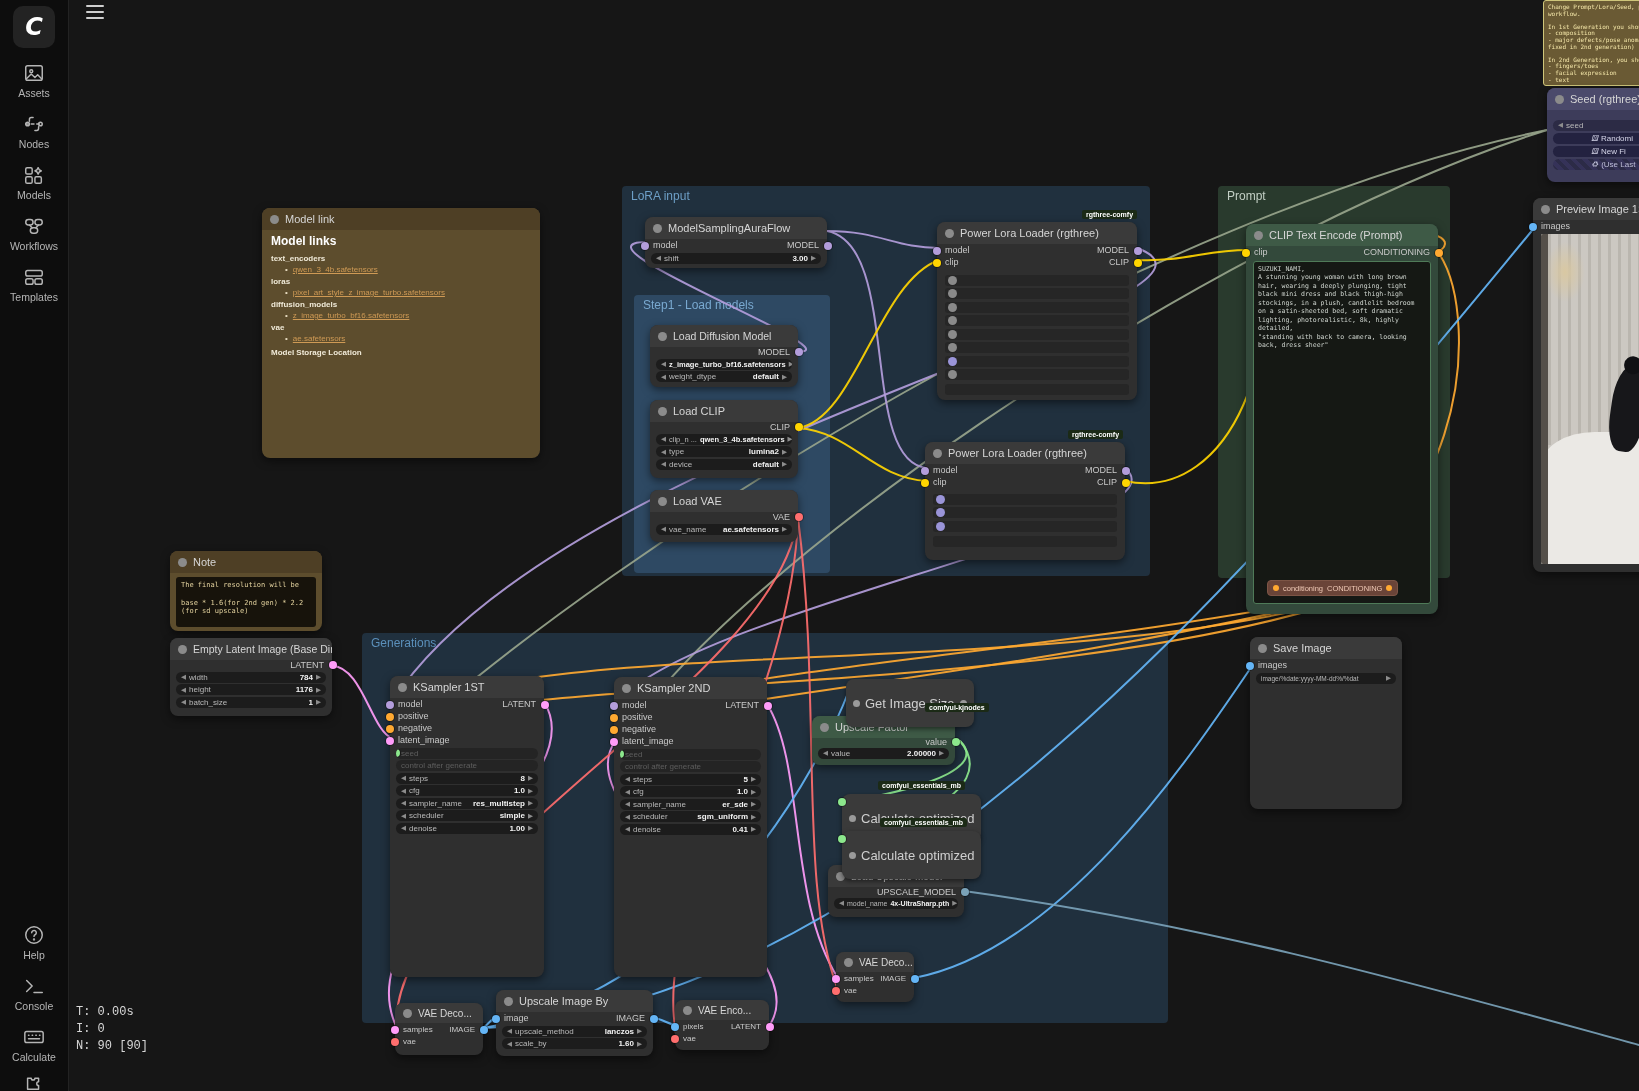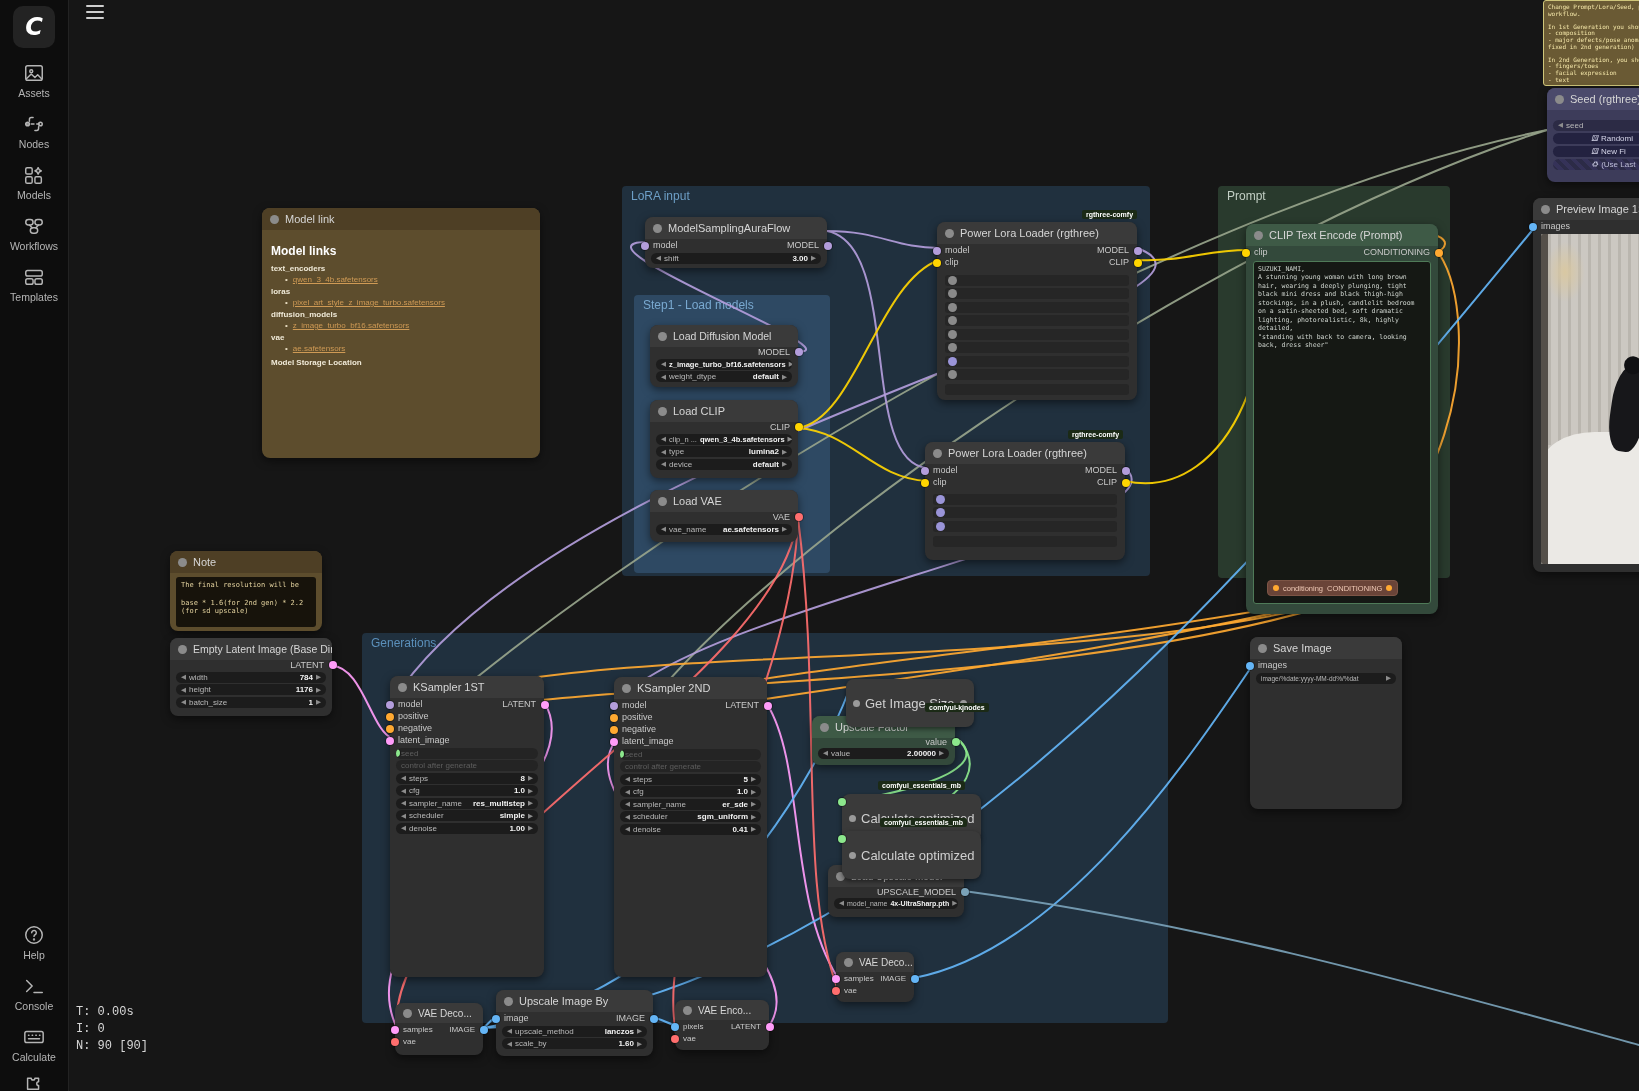--- a/index.html
+++ b/index.html
@@ -45,21 +45,21 @@
   .pill.off{color:#5e5e5e;background:#242424}
   .trow{height:11px;margin:2.5px 8px;background:#262626;border-radius:3px;display:flex;align-items:center;padding:0 3px}
   .trow s{width:9px;height:9px;border-radius:50%;background:#8a8a8a}
   .trow.on s{background:#9a94d8}
   .wbar{height:11px;margin:4px 8px;background:#262626;border-radius:3px}
   .cbar{position:absolute;z-index:3;height:16px;background:#3a3a3a;border-radius:8px;display:flex;align-items:center;gap:5px;padding:16px 7px;font-size:13px;color:#cfcfcf;box-shadow:0 2px 5px rgba(0,0,0,.5);white-space:nowrap}
   .cdot{flex:none;width:7px;height:7px;border-radius:50%;background:#9a9a9a}
   .badge{position:absolute;z-index:4;background:#1b2a16;color:#fff;font-size:7px;font-weight:bold;padding:1px 4px;border-radius:2px;white-space:nowrap}
   .ptext{position:absolute;left:7px;right:7px;top:37px;bottom:10px;background:#151814;border:1px solid #4f7a58;border-radius:3px;padding:3px 4px;font:6.5px/1.3 "DejaVu Sans Mono",monospace;color:#ced4ce;white-space:pre-wrap;overflow:hidden}
   .code{background:#17130b;border-radius:3px;color:#e3d29e;font:7px/1.25 "DejaVu Sans Mono",monospace;padding:4px 5px;white-space:pre;overflow:hidden}
-  .mlbody{padding:12px 9px;color:#eee}
+  .mlbody{padding:2px 9px;color:#eee}
   .mlbody h3{margin:2px 0 6px;font-size:12px;color:#fff}
   .mlsec b{display:block;font-size:8px;color:#f0ead8;margin:3px 0 2px}
   .mlsec .lk{display:flex;gap:5px;margin-left:14px;font-size:8px}
   .mlsec .lk a{color:#cf9a55;text-decoration:underline}
   .mlsec .lk s{color:#e8dcc0;text-decoration:none}
   .mlh{font-size:8px;font-weight:bold;color:#f0ead8;margin:5px 0 3px}
   .cond{position:absolute;z-index:3;height:14px;background:#6a4438;border:1px solid #7d5546;border-radius:4px;display:flex;align-items:center;gap:4px;padding:0 5px;font-size:7.5px;color:#f0c9b6;white-space:nowrap}
   .cond s{width:6px;height:6px;border-radius:50%;background:#ffa931}
   .trnote{position:absolute;z-index:5;left:1543px;top:0;width:120px;height:78px;background:#6a5a34;border:1px solid #cfc67a;border-radius:3px;padding:3px 4px;font:6px/1.1 "DejaVu Sans Mono",monospace;color:#f4e6a8;white-space:pre-wrap;overflow:hidden}
   .sbtn{height:11px;margin:2px 6px;background:#232240;border-radius:6px;display:flex;align-items:center;gap:3px;padding:0 0 0 38px;font-size:8px;color:#d7d7ea;white-space:nowrap}

